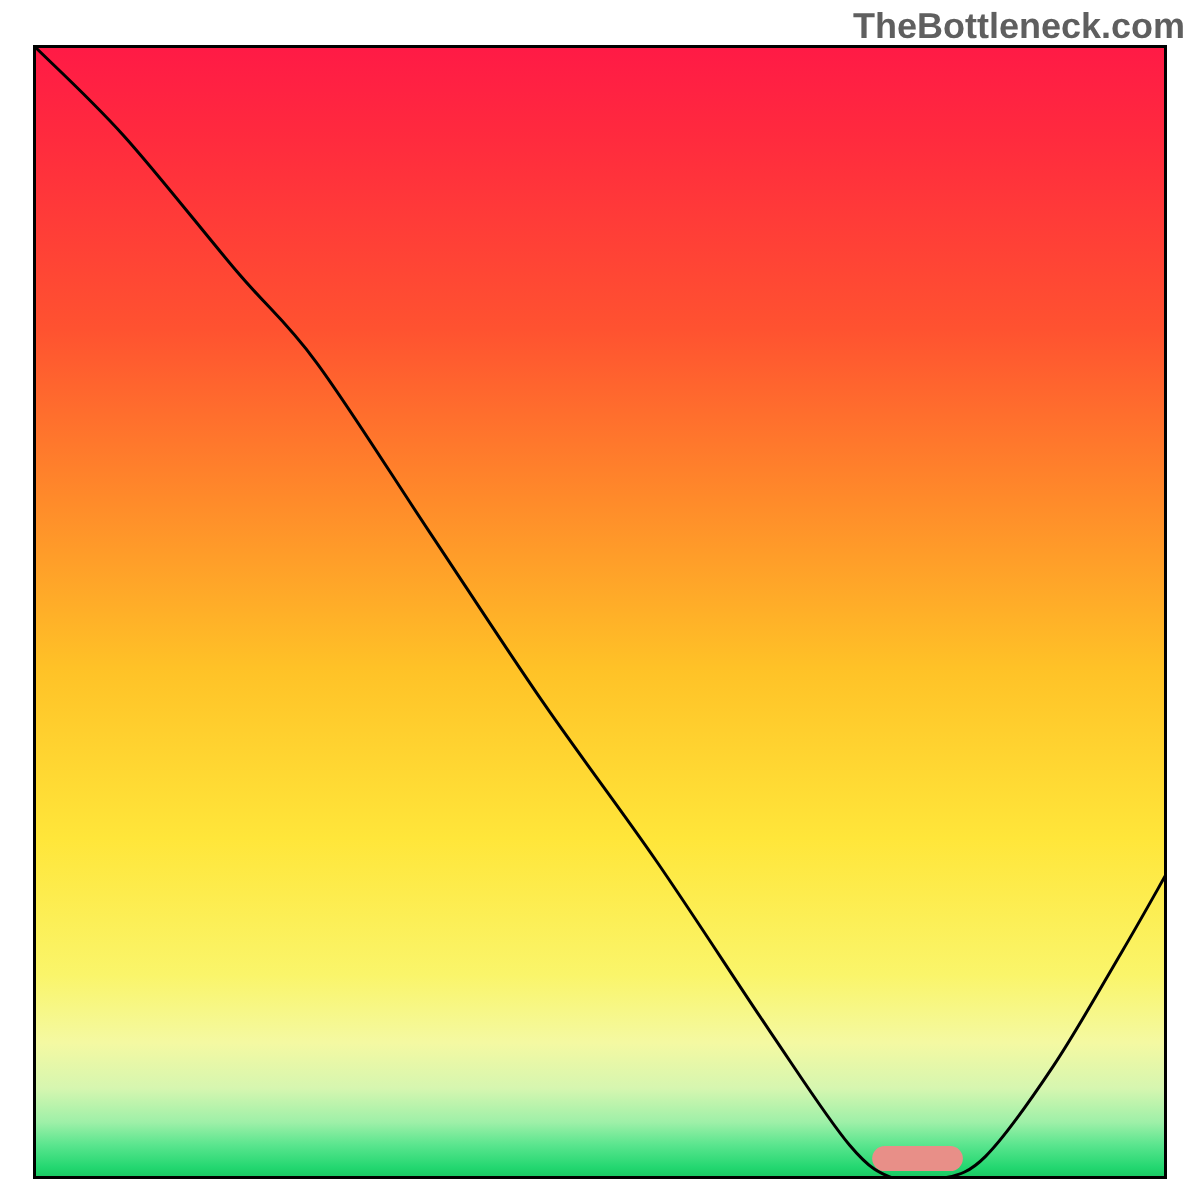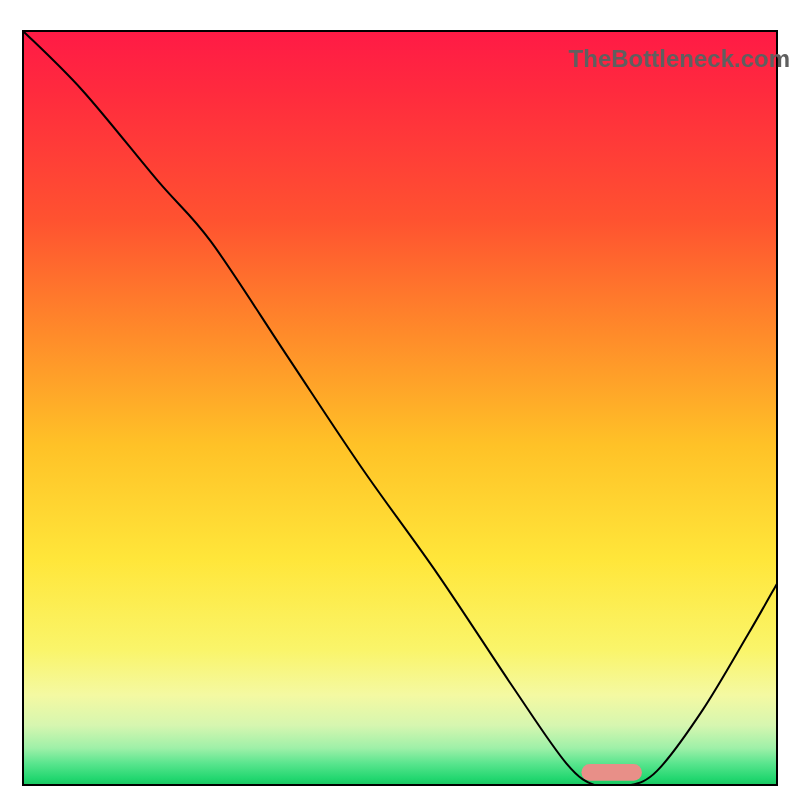--- a/index.html
+++ b/index.html
@@ -17,21 +17,20 @@
     height: 800px;
   }
   .watermark {
     position: absolute;
     top: 4px;
     right: 10px;
     color: #5f5f5f;
     font-size: 24px;
     font-weight: 600;
     z-index: 30;
-    margin-top: 41px;
   }
   .plot-box {
     position: absolute;
     left: 22px;
     top: 30px;
     width: 756px;
     height: 756px;
     box-sizing: border-box;
   }
   .gradient-bg {

